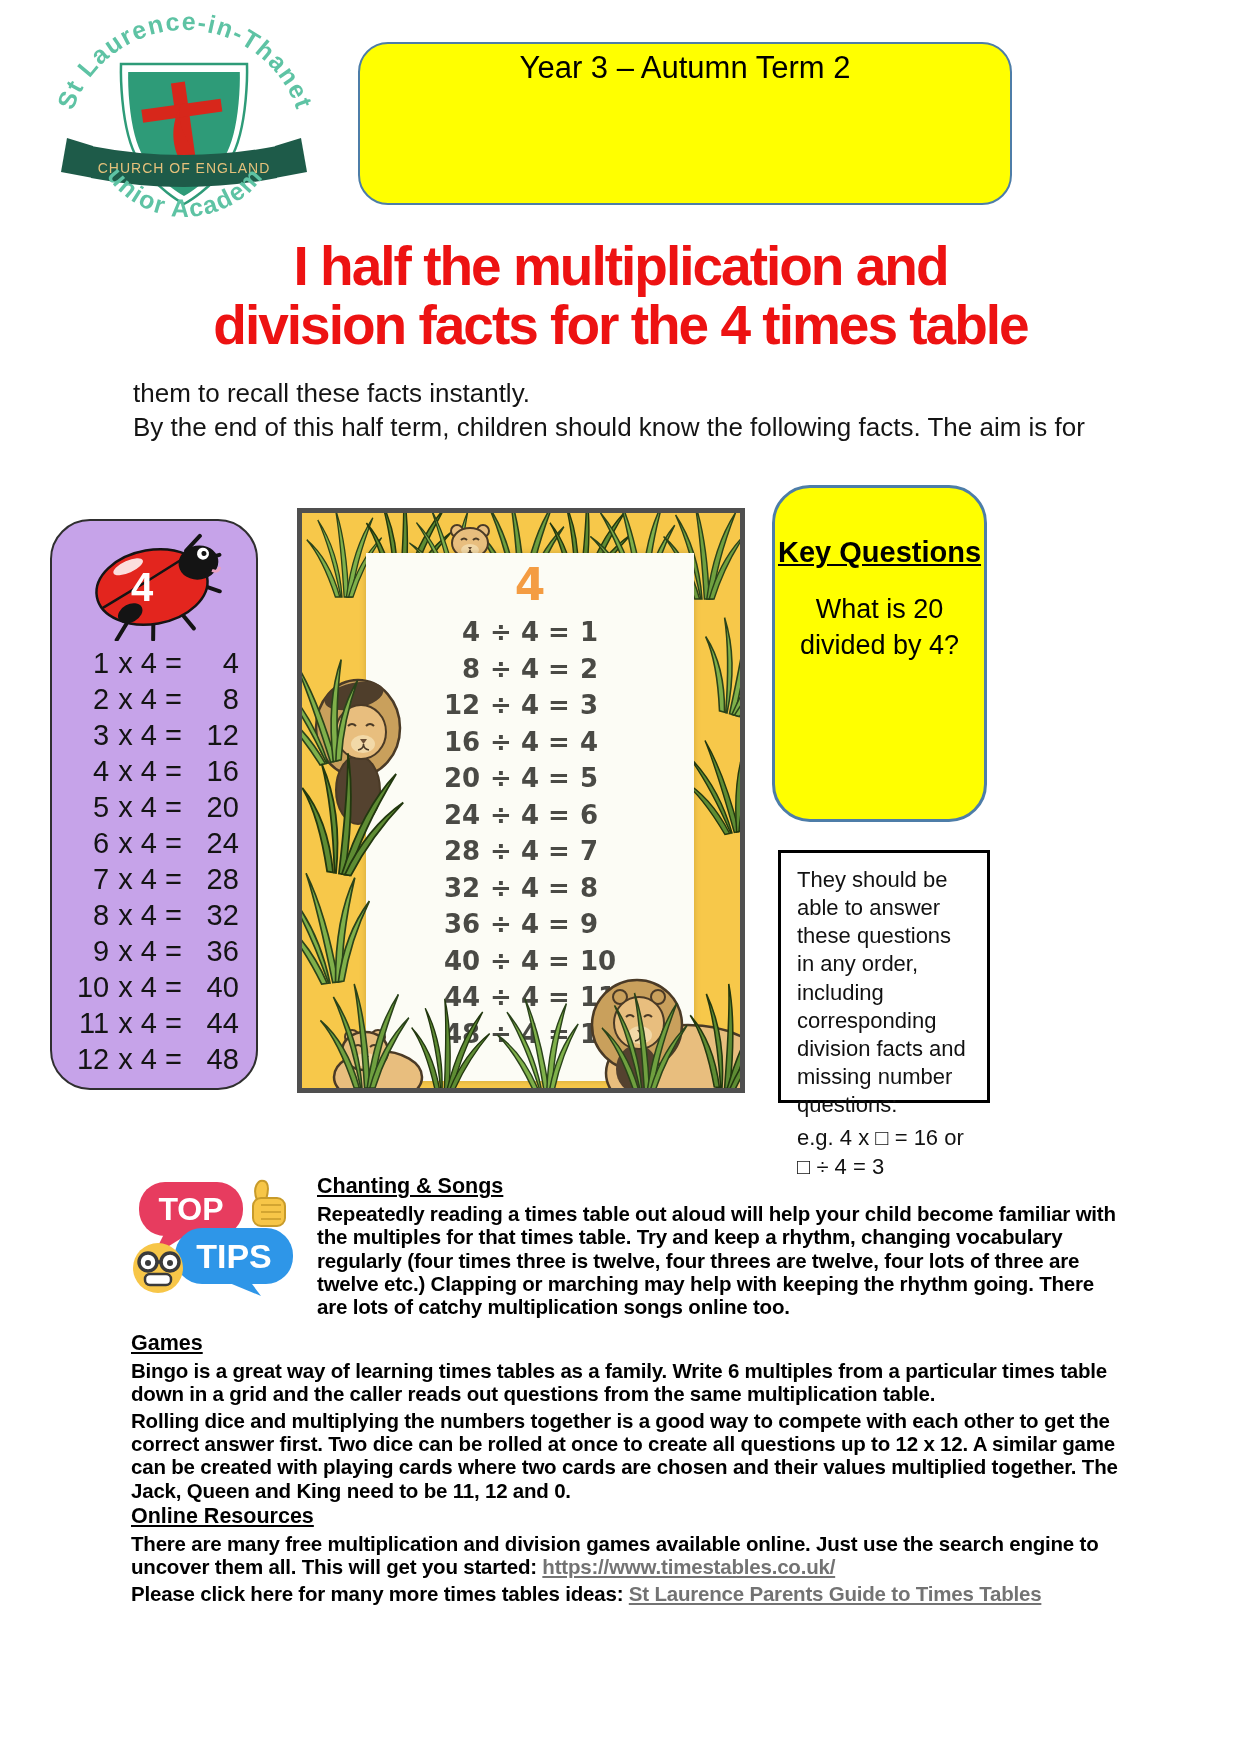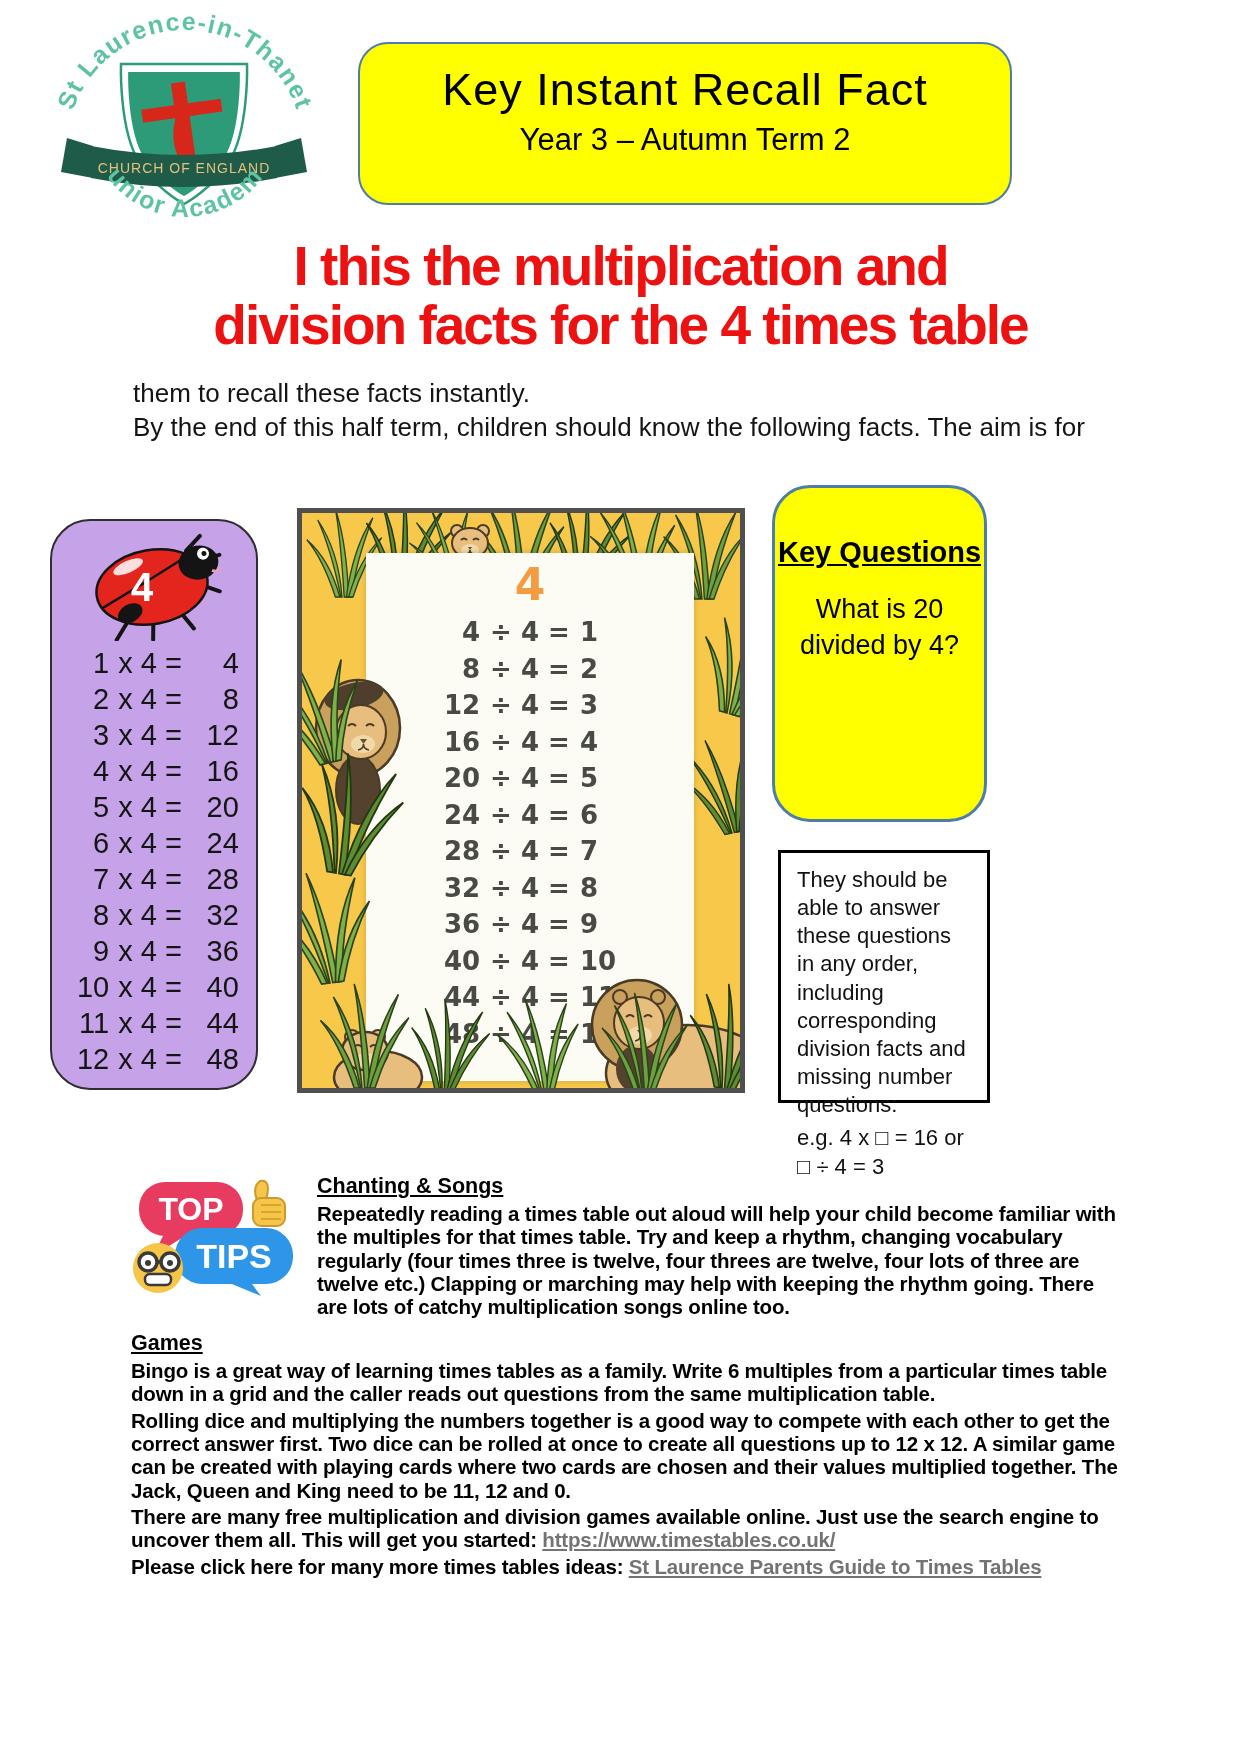--- a/index.html
+++ b/index.html
@@ -98,26 +98,25 @@
       <path d="M242 140 L268 132 L274 166 L242 172 Z" fill="#1E5B49"></path>
       <path d="M58 140 Q 151 158 244 140 L 244 172 Q 151 190 58 172 Z" fill="#1E5B49"></path>
       <text x="151" y="167" text-anchor="middle" font-size="14" letter-spacing="1" fill="#E5C17B">CHURCH OF ENGLAND</text>
     </g>
     <text font-size="25" fill="#5EC3A4" font-weight="bold" letter-spacing="1.5">
       <textPath href="#arcBot" startOffset="50%" text-anchor="middle">Junior Academy</textPath>
     </text>
   </svg>
 
   <div class="abs kirf-box">
-    <div class="kirf-title">Key Instant Recall Fact</div>
     <div class="kirf-subtitle">Year 3 – Autumn Term 2</div>
   </div>
 
   <div class="abs main-heading">
-    <div>I this the multiplication and</div>
+    <div>I half the multiplication and</div>
     <div>division facts for the 4 times table</div>
   </div>
 
   <div class="abs intro">
     <div>them to recall these facts instantly.</div>
     <div>By the end of this half term, children should know the following facts. The aim is for</div>
   </div>
 
   <div class="abs purple-panel">
     <svg class="ladybird" width="172" height="114" viewBox="0 0 172 114">
@@ -415,20 +414,21 @@
       </div>
     </div>
 
     <div class="games-block">
       <div class="sec-heading">Games</div>
       <div class="sec-body">Bingo is a great way of learning times tables as a family. Write 6 multiples from a particular times table down in a grid and the caller reads out questions from the same multiplication table.</div>
       <div class="sec-body">Rolling dice and multiplying the numbers together is a good way to compete with each other to get the correct answer first. Two dice can be rolled at once to create all questions up to 12 x 12. A similar game can be created with playing cards where two cards are chosen and their values multiplied together. The Jack, Queen and King need to be 11, 12 and 0.</div>
     </div>
 
     <div class="online-block">
+      <div class="sec-heading">Online Resources</div>
       <div class="sec-body">
         <span>There are many free multiplication and division games available online. Just use the search engine to uncover them all. This will get you started: </span><a class="link">https://www.timestables.co.uk/</a>
       </div>
       <div class="sec-body">
         <span>Please click here for many more times tables ideas: </span><a class="link">St Laurence Parents Guide to Times Tables</a>
       </div>
     </div>
   </div>
 
 </div>

